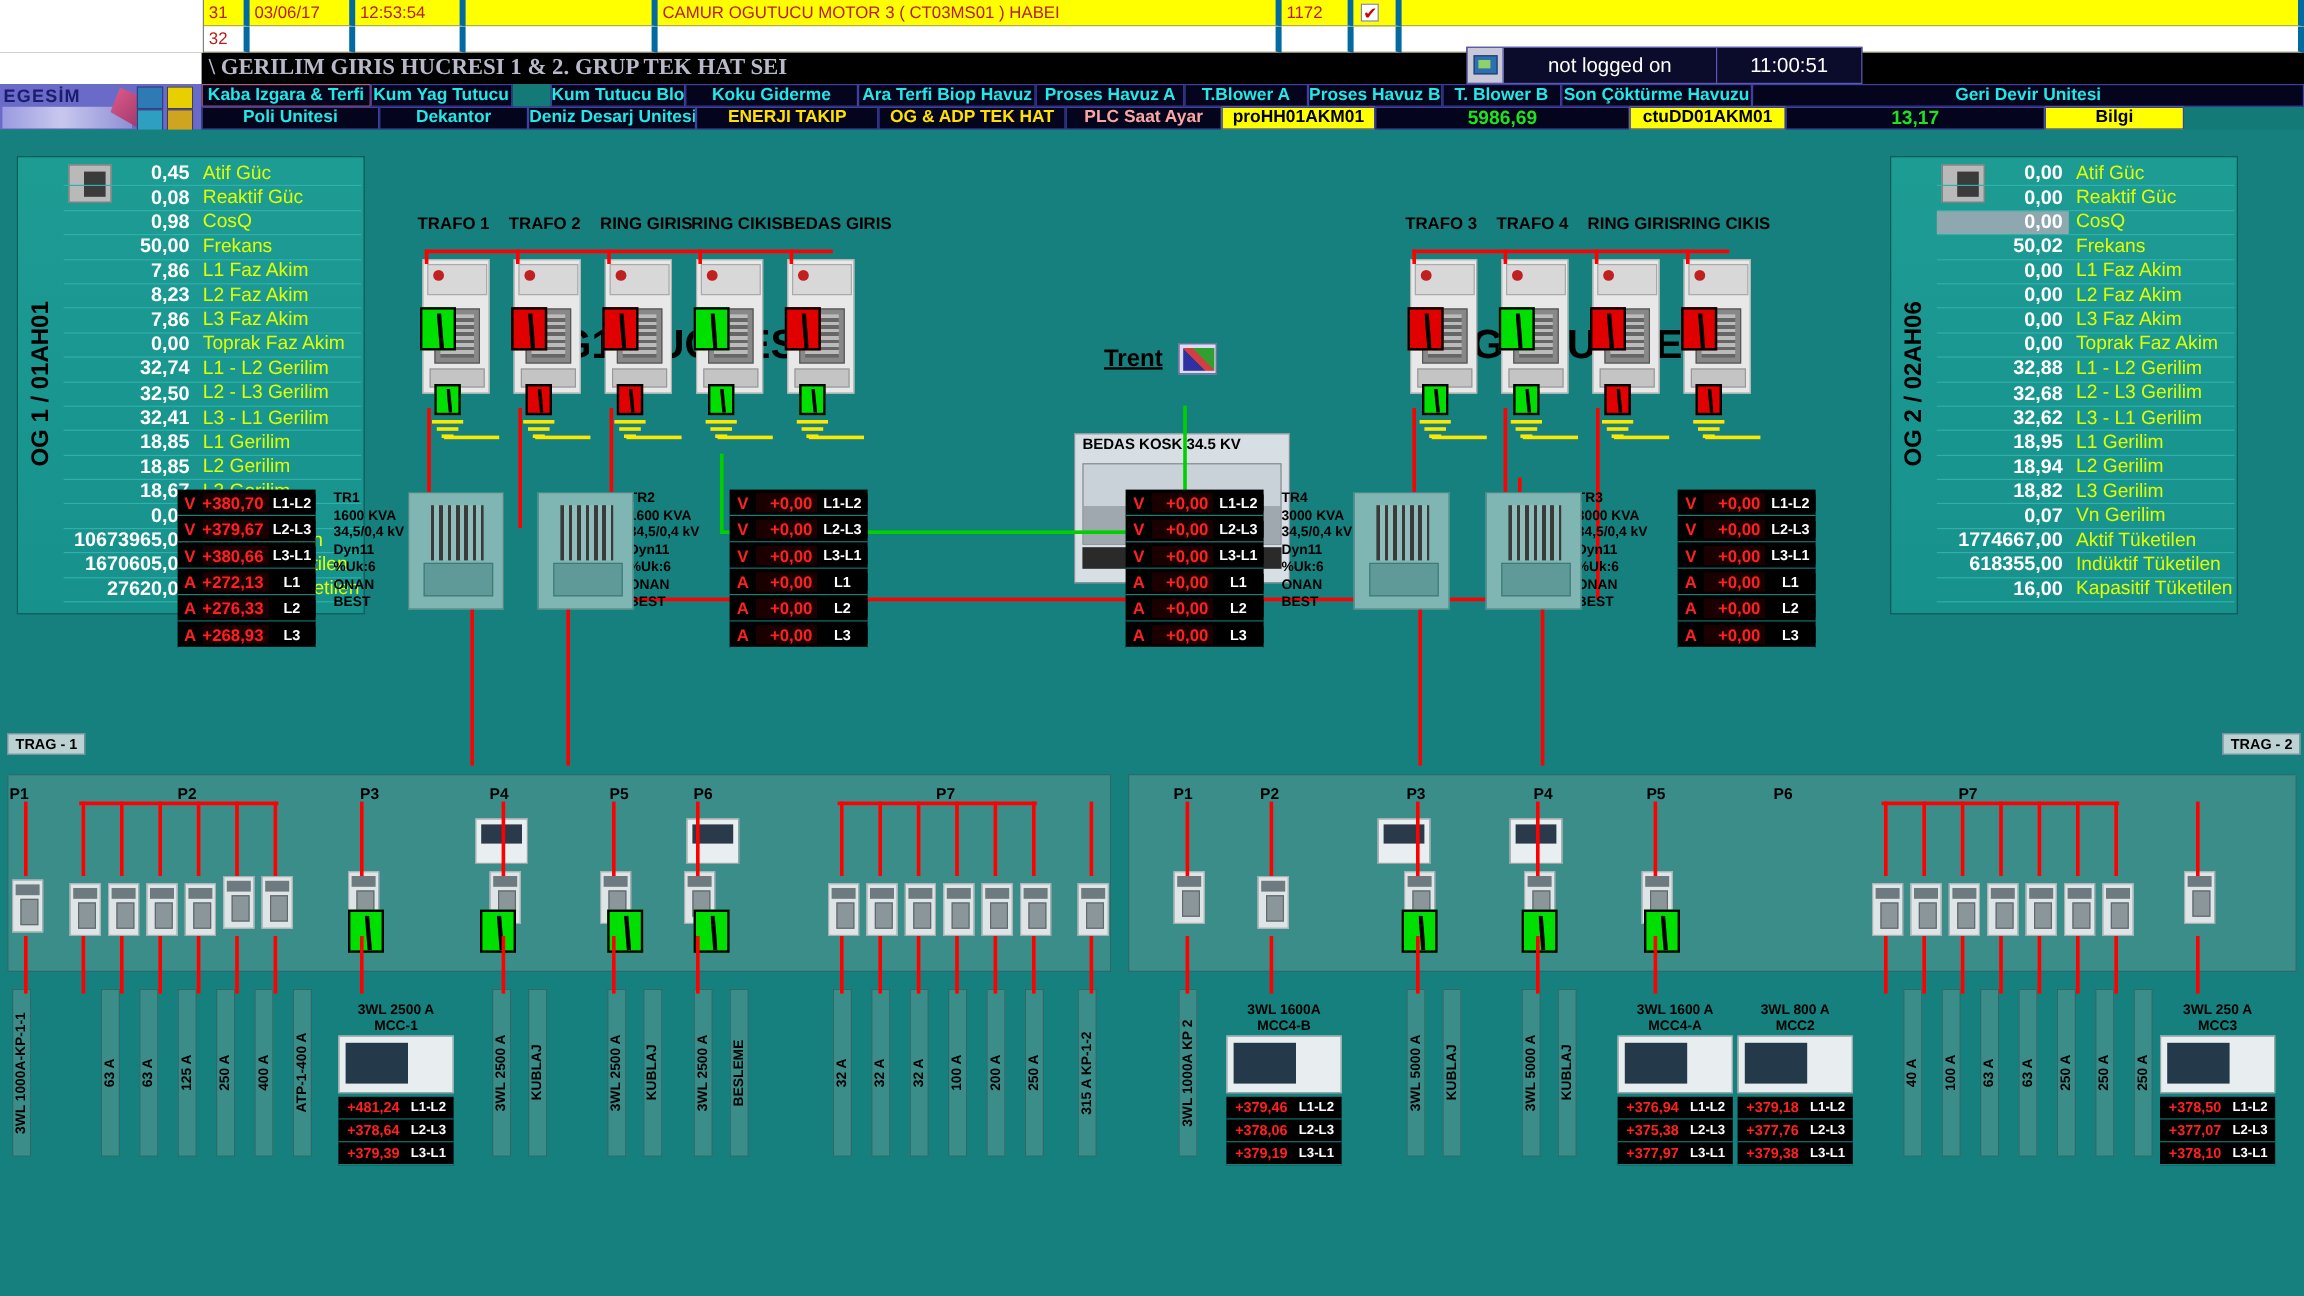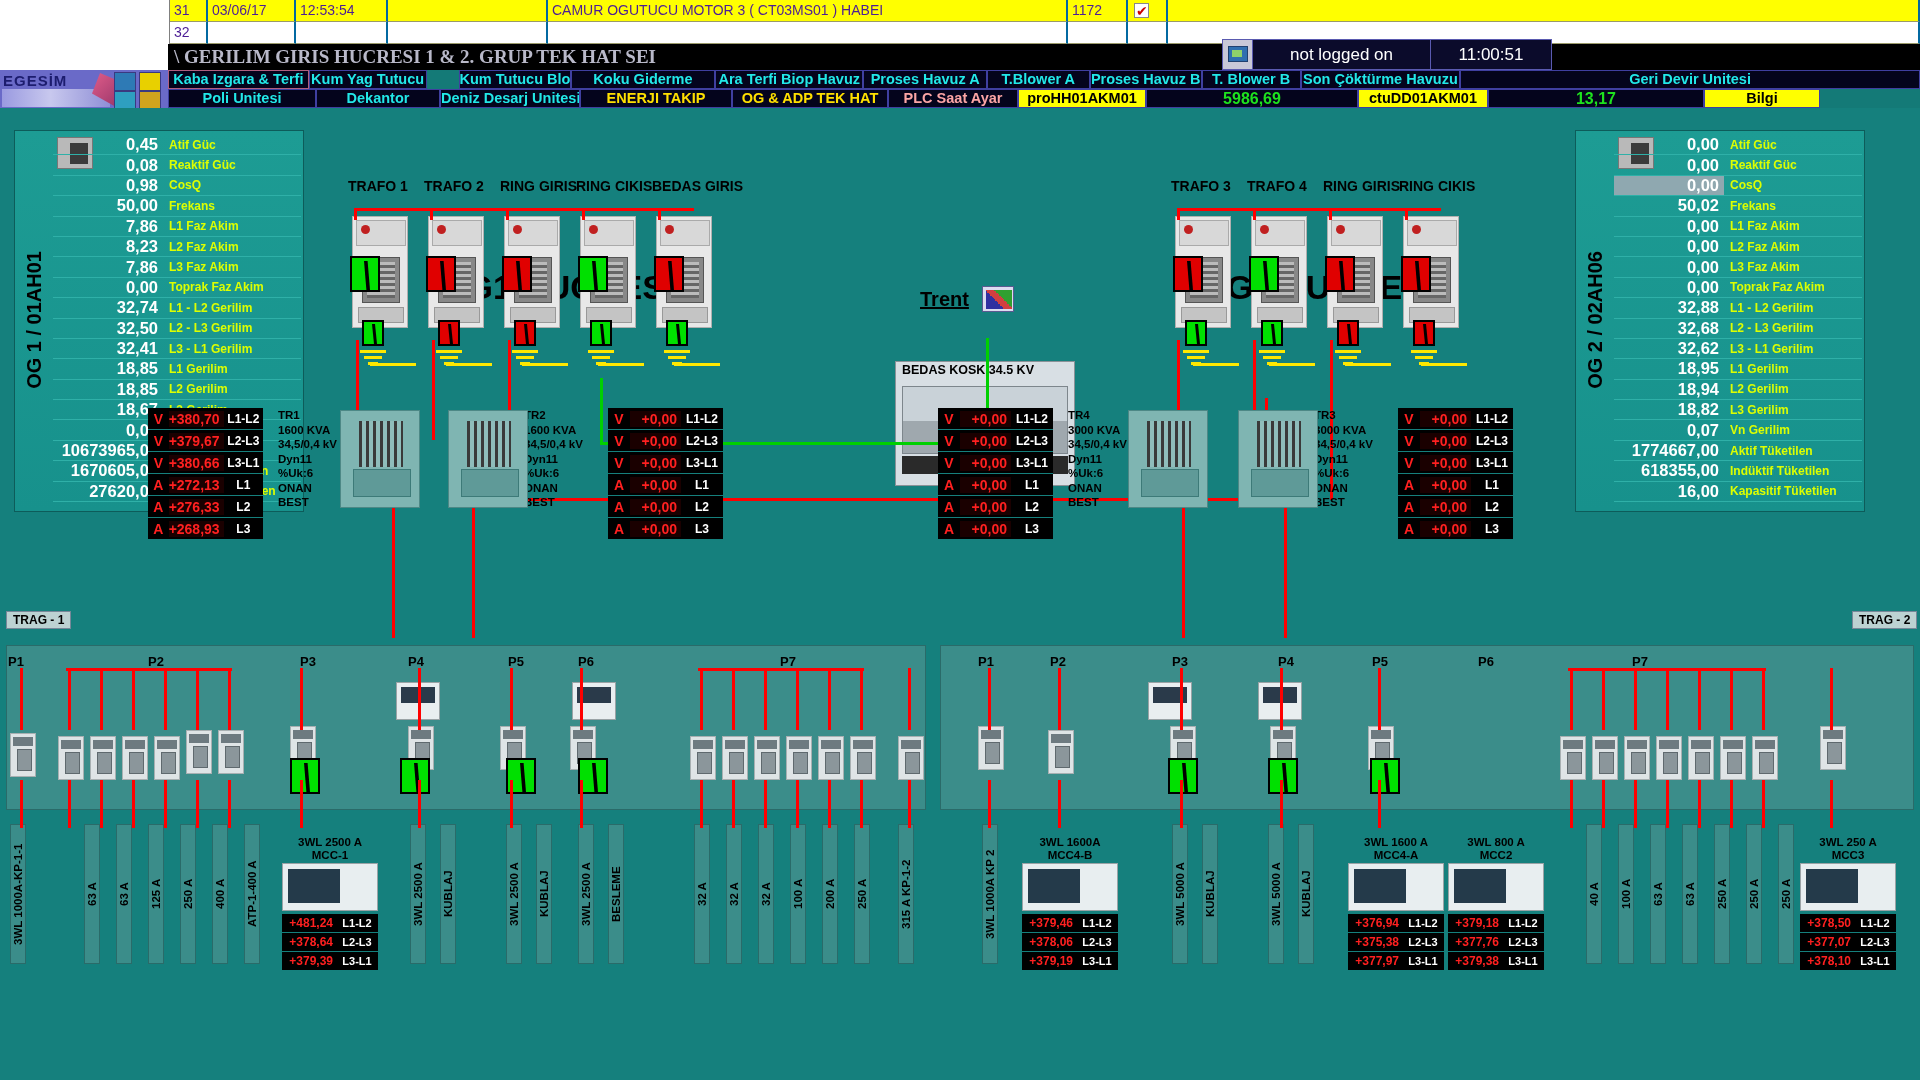--- a/index.html
+++ b/index.html
@@ -9,22 +9,22 @@
     font-family:"Liberation Sans", sans-serif;
     position:relative;
   }
   
   #alarm-strip { position:absolute; left:0; top:0; width:1920px; height:44px; background:#ffffff; display:flex; }
   .alarm-left-blank { width:170px; height:44px; background:#ffffff; border-right:1px solid #808080;}
   .alarm-table { flex:1; display:flex; flex-direction:column; }
   .alarm-row { display:flex; height:22px; align-items:stretch; }
   .alarm-row.r1 { background:#ffff00; }
   .alarm-row.r2 { background:#ffffff; }
-  .alarm-cell { border-right:2px solid #0369a1; border-bottom:1px solid #9a9a6a; font-size:14px; line-height:20px;
-                color:#4c1d95; padding:0 4px; font-family:"Liberation Sans", sans-serif; white-space:nowrap; overflow:hidden;}
+  .alarm-cell { border-right:5px solid #0369a1; border-bottom:1px solid #9a9a6a; font-size:14px; line-height:20px;
+                color:#b91c1c; padding:0 4px; font-family:"Liberation Sans", sans-serif; white-space:nowrap; overflow:hidden;}
   .c-id { width:38px; }
   .c-date { width:88px; }
   .c-time { width:92px; }
   .c-b1 { width:160px; }
   .c-msg { width:520px; text-align:left;}
   .c-num { width:60px; }
   .c-chk { width:40px; position:relative;}
   .c-rest { flex:1; }
   .chkbox { position:absolute; left:6px; top:3px; width:15px; height:15px; background:#fff; border:1px solid #888; }
   .chkbox:after{ content:"✔"; position:absolute; left:1px; top:-3px; font-size:14px; color:#cc0000; }
@@ -74,21 +74,21 @@
        background:linear-gradient(180deg,#1d9c94 0%,#17918c 100%); border:1px solid #0d5c5a; }
   #meter-left { left:14px; }
   #meter-right { left:1575px; }
   .meter-side { position:absolute; left:8px; top:120px; width:22px; font-size:20px; font-weight:bold; color:#000;
       writing-mode:vertical-rl; transform:rotate(180deg); letter-spacing:0px; white-space:nowrap;}
   .meter-icon { position:absolute; left:42px; top:6px; width:36px; height:32px; background:#b9b9b9; border:1px solid #777; }
   .meter-icon:after{content:"";position:absolute;left:12px;top:5px;width:18px;height:21px;background:#3b3b3b;}
   .meter-rows { position:absolute; left:38px; top:4px; width:248px; }
   .mrow { height:20.4px; display:flex; align-items:center; border-bottom:1px solid #2fb0a8; }
   .mval { width:110px; text-align:right; color:#ffffff; font-size:16.5px; font-weight:bold; padding-right:5px;}
-  .mlbl { flex:1; color:#ddff00; font-size:12px; font-weight:bold; padding-left:6px; white-space:nowrap;}
+  .mlbl { flex:1; color:#ddff00; font-size:16px; font-weight:normal; padding-left:6px; white-space:nowrap;}
   .mrow.hl .mval { background:#8fa8b0; }
 
   
   .hucre-title { position:absolute; font-size:34px; font-weight:bold; color:#000; font-family:"Liberation Sans", sans-serif;}
   #h1-title { left:440px; top:160px; }
   #h2-title { left:1200px; top:160px; }
   #trend-lbl { position:absolute; left:920px; top:180px; font-size:20px; font-weight:bold; color:#000; text-decoration:underline;}
   #trend-ico { position:absolute; left:982px; top:178px; width:32px; height:26px; background:#dcdcf0; border:1px solid #5a5a90;}
   #trend-ico:after{content:"";position:absolute;left:3px;top:3px;width:26px;height:19px;
      background:linear-gradient(45deg,#3030a0 0 40%,#d04040 40% 60%,#30a030 60% 100%);}

